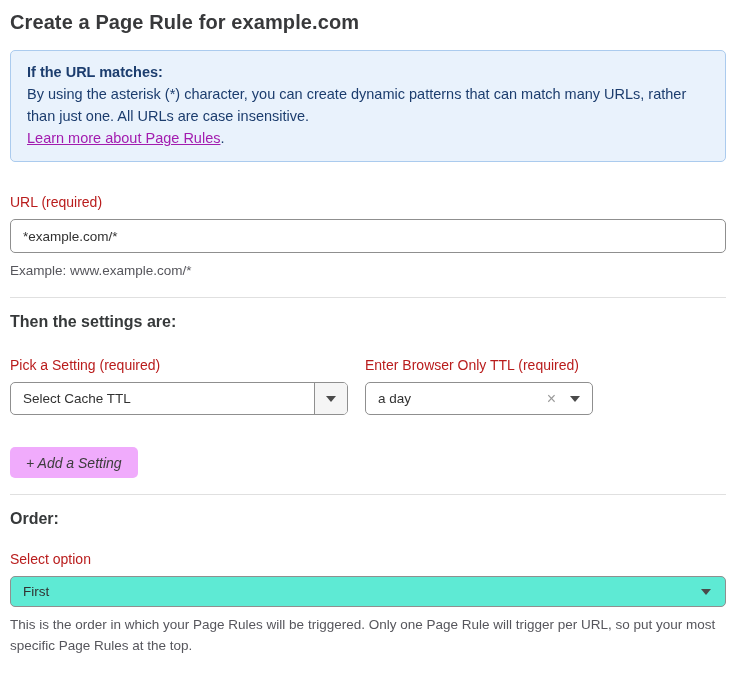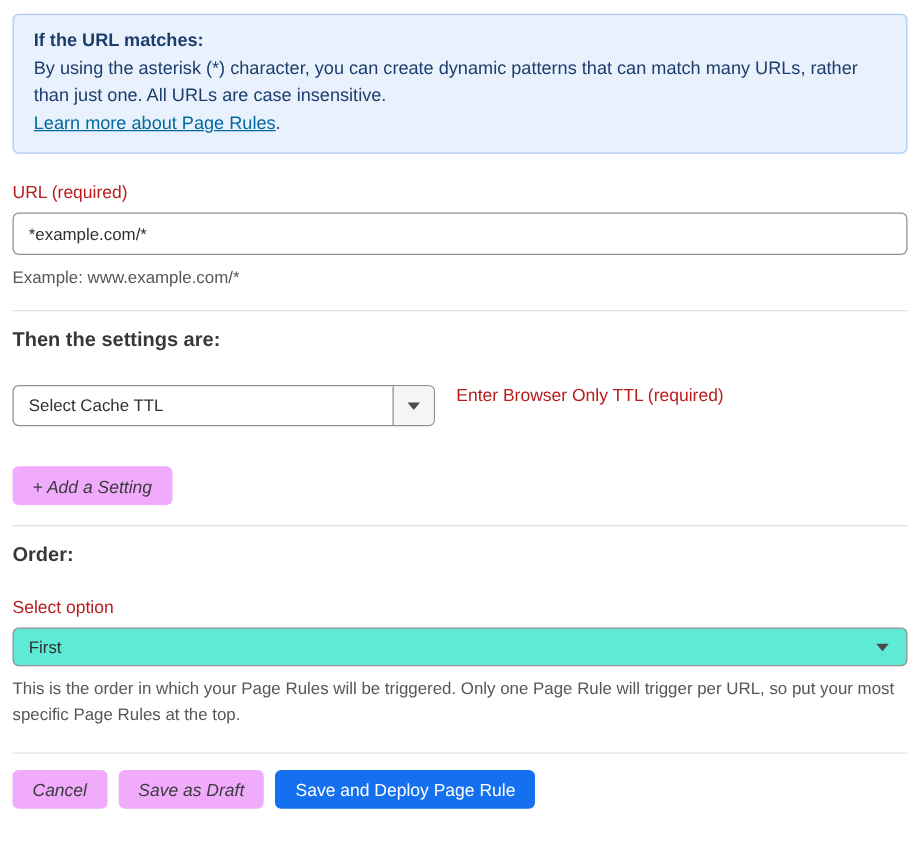--- a/index.html
+++ b/index.html
@@ -20,25 +20,25 @@
   }
 
   .info-box {
     background: #e9f2fc;
     border: 1px solid #abcbee;
     border-radius: 5px;
     padding: 10px 24px 12px 16px;
     color: #1c3d6e;
     font-size: 14.5px;
     line-height: 22px;
-    margin-bottom: 22px;
+    margin-bottom: 32px;
   }
   .info-box .info-heading { font-weight: 700; }
   .info-box a.info-link {
-    color: #0369a1;
+    color: #a21caf;
     text-decoration: underline;
     cursor: pointer;
   }
 
   .field-label {
     font-size: 14px;
     color: #b91c1c;
     margin-bottom: 9px;
   }
 
@@ -169,46 +169,55 @@
     display: flex;
     gap: 9px;
     margin-top: 13px;
   }
 </style>
 </head>
 <body>
 
 <div class="page">
 
+  <h1 class="page-title">Create a Page Rule for example.com</h1>
 
   <div class="info-box">
     <div class="info-heading">If the URL matches:</div>
     <div class="info-body">By using the asterisk (*) character, you can create dynamic patterns that can match many URLs, rather than just one. All URLs are case insensitive.</div>
     <div class="info-link-line"><a class="info-link">Learn more about Page Rules</a><span>.</span></div>
   </div>
 
   <div class="field-label">URL (required)</div>
   <input class="text-input" type="text" value="*example.com/*" style="">
   <div class="helper-text">Example: www.example.com/*</div>
 
   <hr class="divider">
 
   <div class="section-heading">Then the settings are:</div>
 
   <div class="settings-row">
     <div class="settings-col-left">
+      <div class="field-label">Pick a Setting (required)</div>
       <div class="select-box">
         <span class="select-value">Select Cache TTL</span>
         <span class="caret-section">
             <span class="caret"></span>
           </span>
       </div>
     </div>
     <div class="settings-col-right">
       <div class="field-label">Enter Browser Only TTL (required)</div>
+      <div class="select-box">
+        <span class="select-value">a day</span>
+        <span class="combo-icons">
+          <span class="clear-x">×</span>
+          <span class="caret"></span>
+        </span>
+      </div>
     </div>
   </div>
 
   <div class="add-setting-wrap">
     <button class="btn btn-gray">+ Add a Setting</button>
   </div>
 
   <hr class="divider">
 
   <div class="section-heading order-heading">Order:</div>

